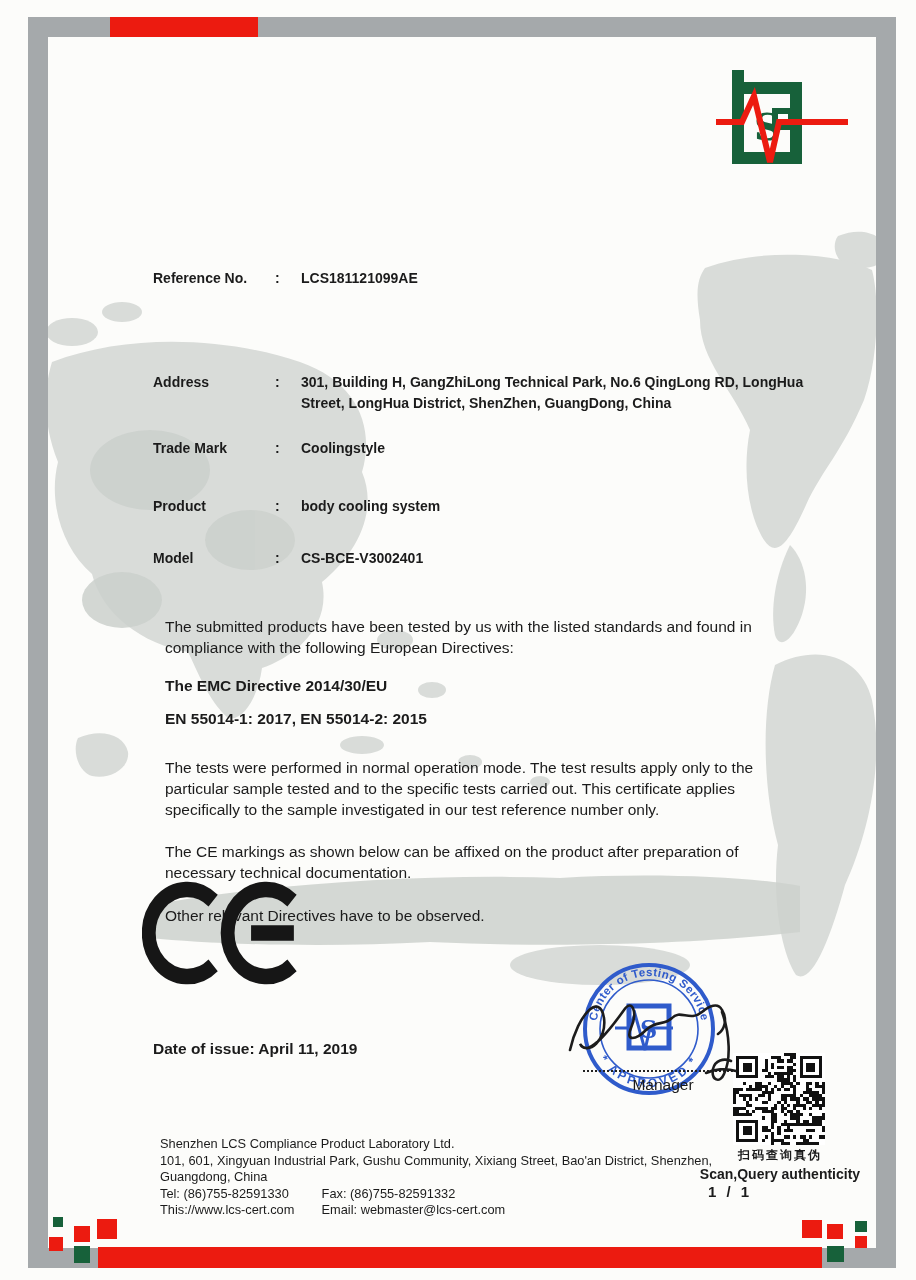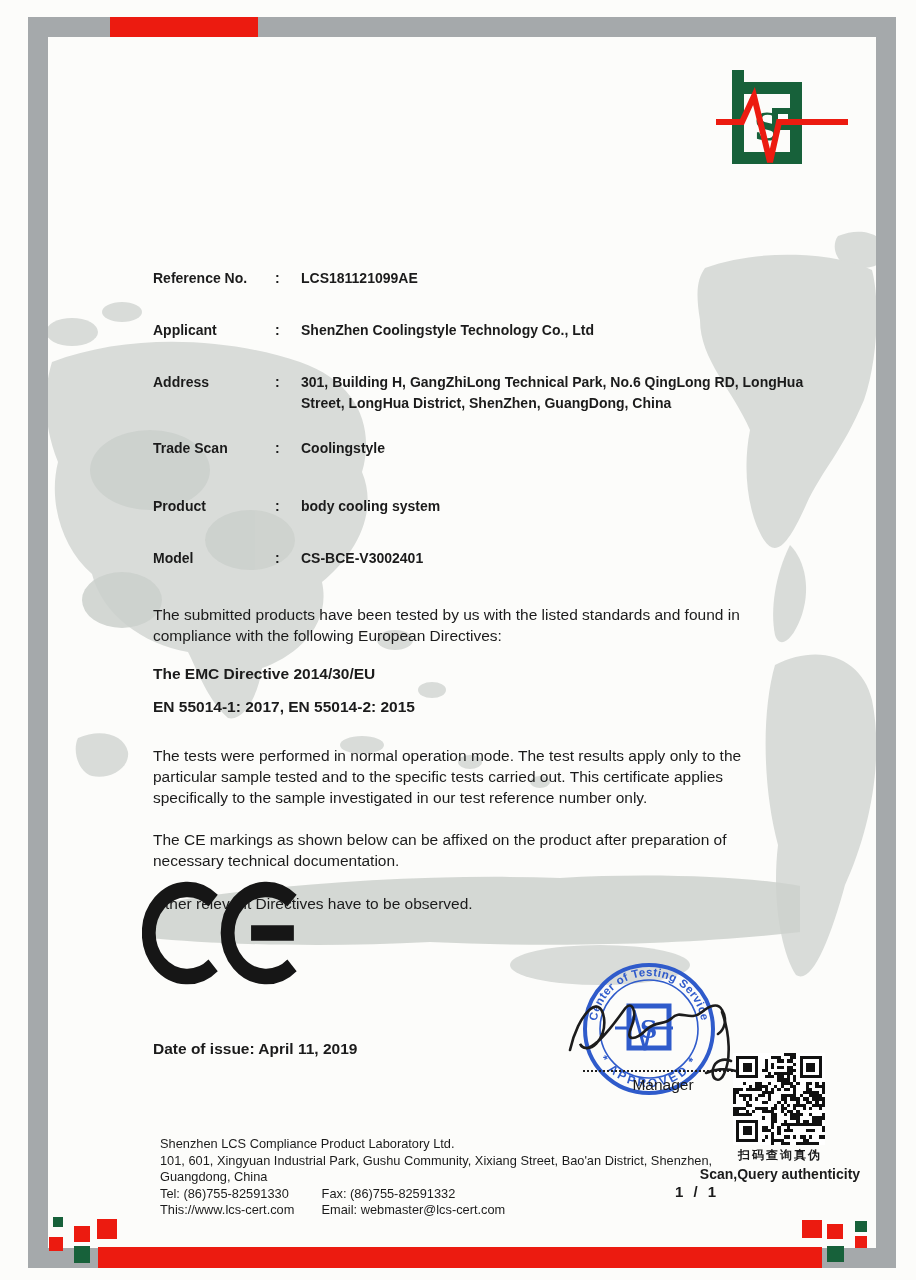--- a/index.html
+++ b/index.html
@@ -32,21 +32,21 @@
   .title-sub{font-size:25px;font-weight:bold;margin-top:3px;}
   
   .field-row{position:absolute;left:153px;z-index:1;font-size:14px;font-weight:bold;line-height:21px;}
   .row-0{top:268px;} .row-1{top:320px;} .row-2{top:372px;}
   .row-3{top:438px;} .row-4{top:496px;} .row-5{top:548px;}
   .f-label{display:inline-block;width:122px;vertical-align:top;}
   .f-colon{display:inline-block;width:26px;vertical-align:top;}
   .f-value{display:inline-block;width:512px;vertical-align:top;}
   
   .body-text{left:153px;top:604px;width:648px;z-index:1;font-size:15.5px;line-height:21px;}
-  .body-text p{margin:0;}
+  .body-text p{margin:12px;}
   .p-directive{font-weight:bold;margin-top:17px !important;}
   .p-standards{font-weight:bold;margin-top:12px !important;}
   .p-tests{margin-top:28px !important;}
   .p-ce{margin-top:21px !important;}
   .p-other{margin-top:22px !important;}
   
   .ce{left:142px;top:880px;z-index:1;}
   
   .date-line{left:153px;top:1040px;z-index:1;font-size:15.5px;font-weight:bold;}
   
@@ -56,21 +56,21 @@
   .manager{left:608px;top:1076px;width:110px;text-align:center;font-size:15.5px;z-index:2;}
   
   .qr-box{left:733px;top:1053px;width:92px;height:92px;background:#fff;z-index:2;}
   .qr-box svg{width:92px;height:92px;display:block;}
   .qr-caption{left:695px;top:1147px;width:170px;text-align:center;z-index:2;}
   .qr-zh{font-size:12px;font-weight:bold;letter-spacing:2px;}
   .qr-en{font-size:14px;font-weight:bold;margin-top:2px;}
   
   .footer{left:160px;top:1136px;width:560px;z-index:1;font-size:12.8px;line-height:16.5px;}
   .fcol{display:inline-block;width:158px;}
-  .page-no{left:675px;top:1183px;z-index:1;font-size:15px;font-weight:bold;letter-spacing:3px;}
+  .page-no{left:708px;top:1183px;z-index:1;font-size:15px;font-weight:bold;letter-spacing:3px;}
 </style>
 </head>
 <body>
 
 <div class="page">
 
   <svg class="map" width="916" height="1280" viewBox="0 0 916 1280">
     <g fill="#d9dcd9">
       <ellipse cx="72" cy="332" rx="26" ry="14"></ellipse>
       <ellipse cx="122" cy="312" rx="20" ry="10"></ellipse>
@@ -123,28 +123,25 @@
     </g>
     <rect x="62" y="44" width="10" height="10" fill="#ffffff"></rect>
     <text x="38" y="70" font-family="DejaVu Serif, serif" font-size="38" font-weight="bold" fill="#17613a">S</text>
     <polyline points="0,52 26,52 38,26 54,92 63,52 132,52" fill="none" stroke="#ec1b10" stroke-width="6"></polyline>
   </svg>
 
 
   <div class="field-row row-0">
     <span class="f-label">Reference No.</span><span class="f-colon">:</span><span class="f-value">LCS181121099AE</span>
   </div>
-  <div class="field-row row-1">
-    <span class="f-label">Applicant</span><span class="f-colon">:</span><span class="f-value">ShenZhen Coolingstyle Technology Co., Ltd</span>
-  </div>
   <div class="field-row row-2">
     <span class="f-label">Address</span><span class="f-colon">:</span><span class="f-value">301, Building H, GangZhiLong Technical Park, No.6 QingLong RD, LongHua Street, LongHua District, ShenZhen, GuangDong, China</span>
   </div>
   <div class="field-row row-3">
-    <span class="f-label">Trade Scan</span><span class="f-colon">:</span><span class="f-value">Coolingstyle</span>
+    <span class="f-label">Trade Mark</span><span class="f-colon">:</span><span class="f-value">Coolingstyle</span>
   </div>
   <div class="field-row row-4">
     <span class="f-label">Product</span><span class="f-colon">:</span><span class="f-value">body cooling system</span>
   </div>
   <div class="field-row row-5">
     <span class="f-label">Model</span><span class="f-colon">:</span><span class="f-value">CS-BCE-V3002401</span>
   </div>
 
   <div class="abs body-text">
     <p>The submitted products have been tested by us with the listed standards and found in compliance with the following European Directives:</p>

